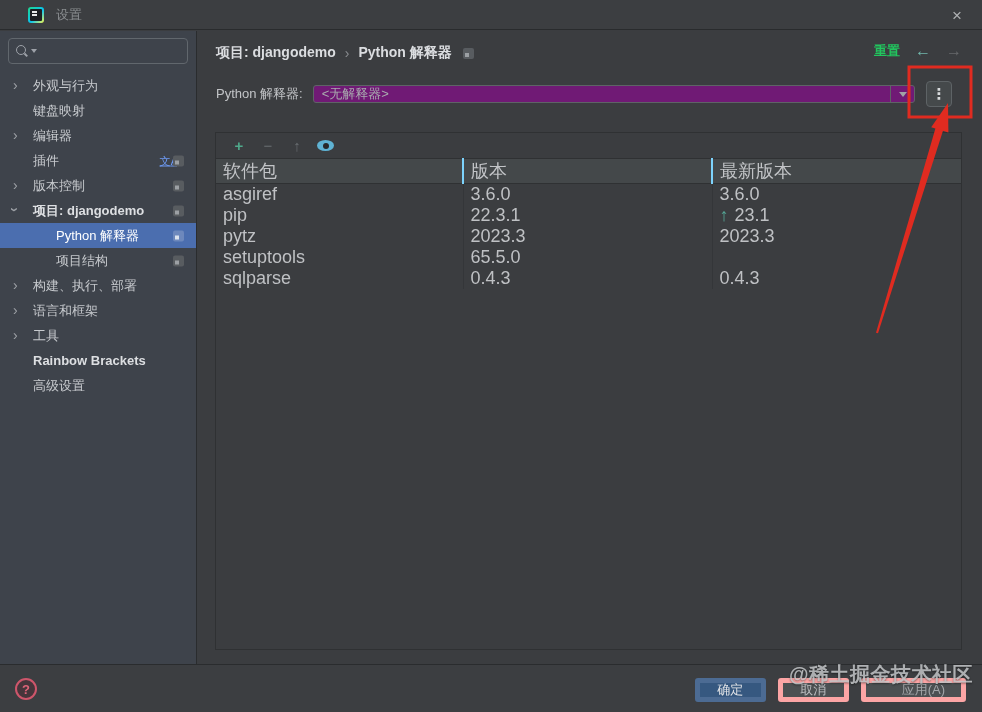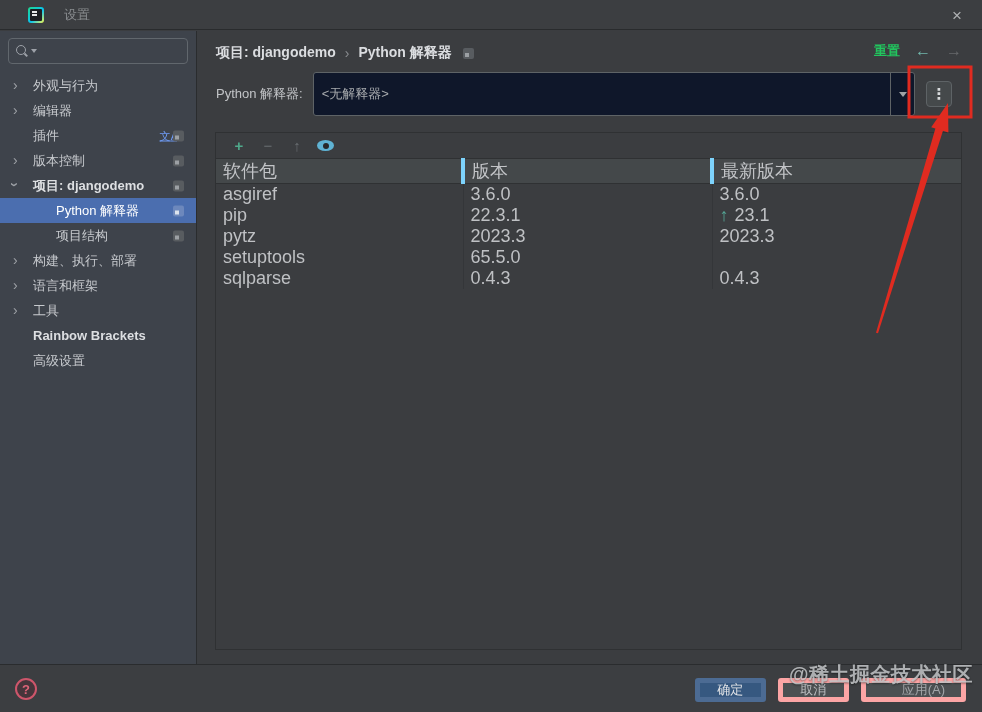--- a/index.html
+++ b/index.html
@@ -6,21 +6,21 @@
   html,body { width:982px; height:712px; }
   body {
     font-family:"Liberation Sans","DejaVu Sans",sans-serif;
     background:#3B3D40; overflow:hidden; position:relative;
     -webkit-font-smoothing:antialiased;
   }
   .window { position:absolute; inset:0; }
 
   
   .titlebar { position:absolute; top:0; left:0; right:0; height:30px;
-    background:#3C3E41; border-bottom:1px solid #292B2D; display:flex; align-items:center;gap:8px; }
+    background:#3C3E41; border-bottom:1px solid #292B2D; display:flex; align-items:center; }
   .app-logo { width:16px; height:16px; margin-left:28px; border-radius:3px;
     background:linear-gradient(135deg,#21D789 0%,#07C3F2 55%,#FCF84A 100%);
     position:relative; }
   .app-logo::after { content:""; position:absolute; inset:2px; background:#1E1F22; border-radius:1px; }
   .app-logo::before { content:""; position:absolute; left:4px; top:4px; width:5px; height:2px;
     background:#E8E8E8; z-index:2; box-shadow:0 3px 0 #E8E8E8; }
   .win-title { color:#8A8D90; font-size:13px; margin-left:12px; }
   .close-btn { position:absolute; right:14px; top:5px; width:22px; height:22px;
     color:#AFB1B3; font-size:17px; line-height:22px; text-align:center; cursor:default; }
 
@@ -66,21 +66,21 @@
   .crumb-badge { position:relative; width:11px; height:11px; border-radius:2px; background:#585C60; margin-left:2px; }
   .crumb-badge::after { content:""; position:absolute; left:2px; bottom:2px; width:4px; height:4px; background:#9CA0A4; }
   .header-actions { position:absolute; right:20px; top:11px; display:flex; align-items:center; gap:15px; }
   .reset-link { color:#22c55e; font-size:13px; font-weight:bold; cursor:pointer; }
   .nav-arrow { font-size:16px; font-weight:bold; line-height:1; }
   .nav-arrow.back { color:#72B9AD; }
   .nav-arrow.fwd { color:#67696B; }
 
   .interp-row { position:absolute; left:18px; top:50px; right:30px; height:26px; display:flex; align-items:center; }
   .interp-label { color:#C2C4C7; font-size:13px; margin-right:10px; white-space:nowrap; }
-  .combo { flex:1; height:44px; border:1px solid #5E6366; border-radius:3px; background:#0f172a;
+  .combo { flex:1; height:18px; border:1px solid #5E6366; border-radius:3px; background:#701a75;
     display:flex; align-items:center; position:relative; }
   .combo-value { color:#A9ACAF; font-size:13px; padding-left:8px; flex:1; }
   .combo-arrow { width:24px; height:100%; border-left:1px solid #5E6366;
     display:flex; align-items:center; justify-content:center; }
   .combo-arrow i { width:0; height:0; border-left:4px solid transparent; border-right:4px solid transparent;
     border-top:5px solid #A0A3A6; }
   .kebab-btn { width:26px; height:26px; margin-left:11px; border:1px solid #5E6366; border-radius:4px;
     background:#45494B; color:#D8DADC; font-size:15px; font-weight:bold;
     display:flex; align-items:center; justify-content:center; flex:0 0 auto; }
 
@@ -91,21 +91,21 @@
     font-size:15px; line-height:1; }
   .tb-btn.add { color:#4FA98B; font-weight:bold; }
   .tb-btn.dis { color:#686D70; }
   .eye-ic { width:17px; height:11px; border-radius:50%; background:#5FB3D4; position:relative; margin-left:2px; }
   .eye-ic::after { content:""; position:absolute; left:50%; top:50%; transform:translate(-50%,-50%);
     width:6px; height:6px; border-radius:50%; background:#27292B; }
 
   table.pkg { width:100%; border-collapse:collapse; table-layout:fixed; font-size:18px; }
   table.pkg th { background:#44484A; color:#C2C4C7; font-weight:normal; text-align:left;
     height:23px; padding:0 0 0 7px; border-top:1px solid #2F3133; border-bottom:1px solid #2F3133; }
-  table.pkg th + th { border-left:4px solid #7dd3fc; }
+  table.pkg th + th { border-left:2px solid #7dd3fc; }
   table.pkg td { height:21px; padding:0 0 0 7px; color:#BFC1C4; }
   table.pkg td + td { border-left:1px solid rgba(47,49,51,.55); }
   .up-arrow { color:#55A897; font-weight:bold; margin-right:6px; }
 
   
   .footer { position:absolute; left:0; right:0; bottom:0; height:48px; background:#3C3E41;
     border-top:1px solid #2A2C2E; }
   .help-btn { position:absolute; left:15px; top:13px; width:22px; height:22px; border-radius:50%;
     border:2px solid #CE566B; color:#DD6478; background:#46353B;
     font-size:13px; font-weight:bold; display:flex; align-items:center; justify-content:center; }
@@ -139,20 +139,23 @@
       <span class="search-glyph"></span>
       <span class="search-caret"></span>
       <input class="search-input" placeholder="" style="">
     </div>
     <div class="tree">
       <div class="tree-row lvl0">
         <span class="chev">›</span>
         <span>外观与行为</span>
       </div>
       <div class="tree-row lvl0">
+        <span>键盘映射</span>
+      </div>
+      <div class="tree-row lvl0">
         <span class="chev">›</span>
         <span>编辑器</span>
       </div>
       <div class="tree-row lvl0">
         <span>插件</span>
         <span class="translate-ic"><span>文</span><span class="t-en">A</span></span>
         <span class="badge"></span>
       </div>
       <div class="tree-row lvl0">
         <span class="chev">›</span>

